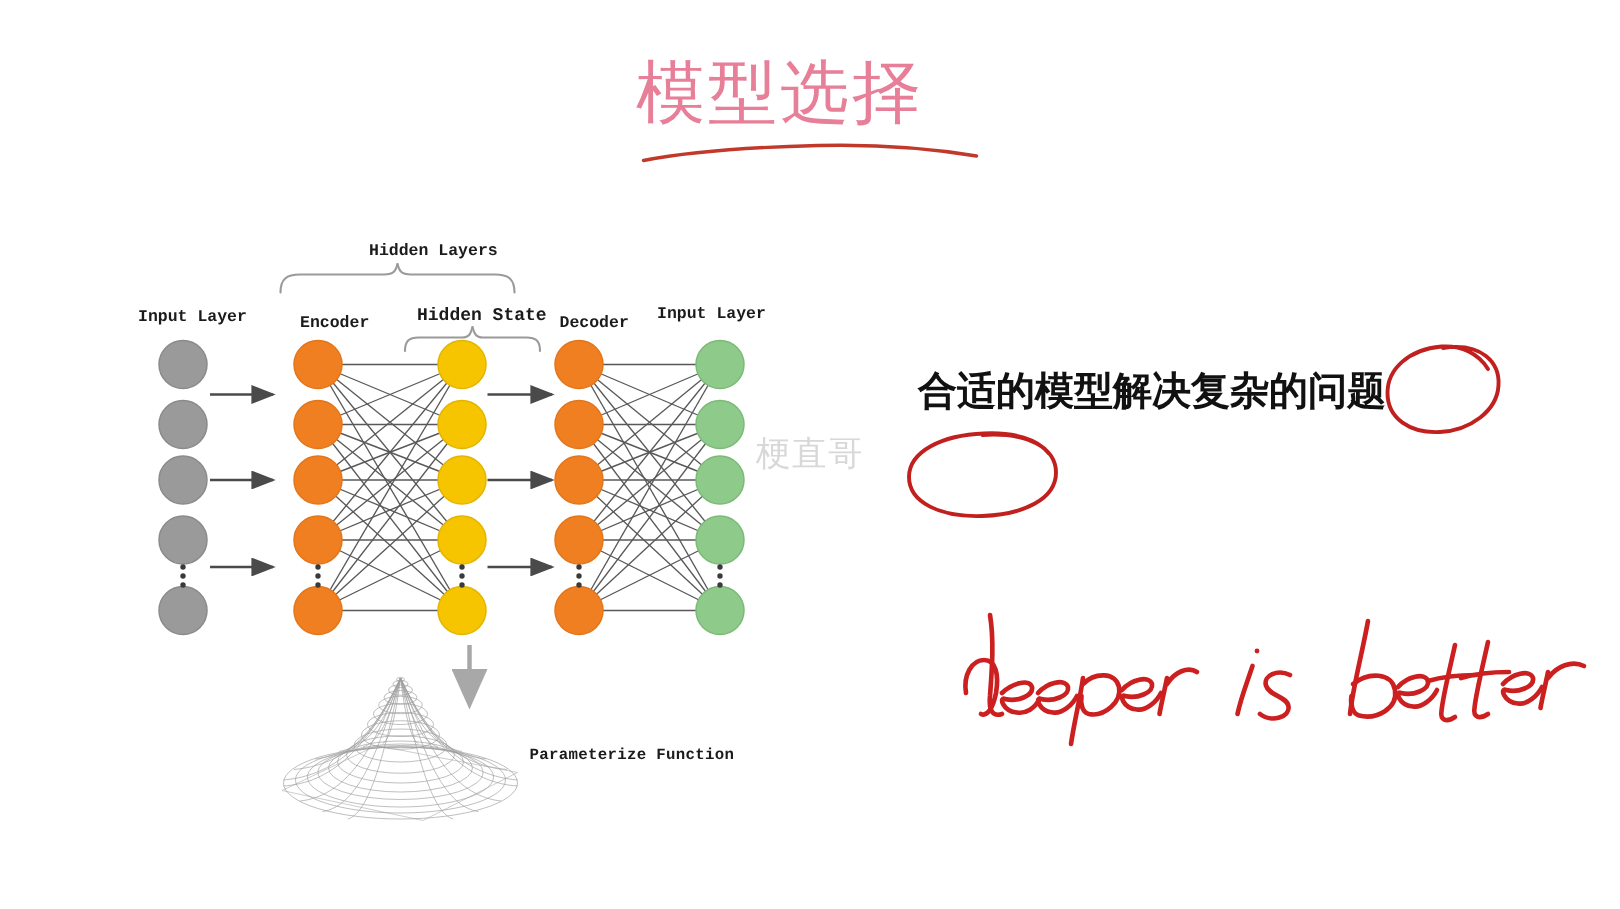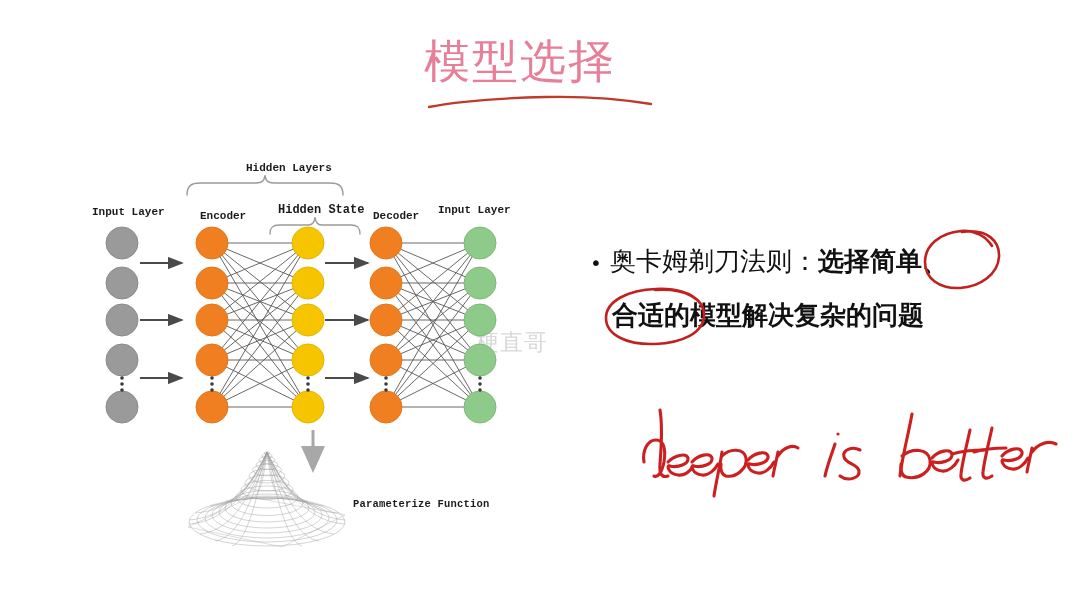--- a/index.html
+++ b/index.html
@@ -61,28 +61,27 @@
   #lbl-hidden-state  { left: 218px; top: 53px; font-size: 12px; }
   #lbl-input-layer   { left: 32px;  top: 56px; font-size: 11px; }
   #lbl-encoder       { left: 140px; top: 60px; font-size: 11px; }
   #lbl-decoder       { left: 313px; top: 60px; font-size: 11px; }
   #lbl-output-layer  { left: 378px; top: 54px; font-size: 11px; }
   #lbl-param-func    { left: 293px; top: 333px; font-size: 10.5px; letter-spacing: .2px; margin-top: 15px; }
 
   
   #watermark {
     position: absolute;
-    left: 476px;
+    left: 504px;
     top: 287px;
     font-size: 23px;
     color: #d8d8d8;
     letter-spacing: 1px;
     font-family: "DejaVu Sans", "Liberation Sans", sans-serif;
     white-space: nowrap;
-    margin-top: 40px;
   }
 
   
   #bullet-block {
     position: absolute;
     left: 590px;
     top: 235px;
     width: 470px;
   }
   .bullet-line {
@@ -324,23 +323,20 @@
   <div class="diag-label" id="lbl-hidden-layers">Hidden Layers</div>
   <div class="diag-label" id="lbl-hidden-state">Hidden State</div>
   <div class="diag-label" id="lbl-input-layer">Input Layer</div>
   <div class="diag-label" id="lbl-encoder">Encoder</div>
   <div class="diag-label" id="lbl-decoder">Decoder</div>
   <div class="diag-label" id="lbl-output-layer">Input Layer</div>
   <div class="diag-label" id="lbl-param-func">Parameterize Function</div>
 </div>
 
 <div id="bullet-block">
-  <div class="bullet-line" id="line1">
-    <span class="bullet-dot">•</span><span class="txt-normal">奥卡姆剃刀法则：</span><span class="txt-bold">选择简单、</span>
-  </div>
   <div class="bullet-line" id="line2">
     <span class="txt-bold">合适的模型解决复杂的问题</span>
   </div>
 </div>
 
 <svg id="annotations" viewBox="0 0 1080 606" xmlns="http://www.w3.org/2000/svg">
 
   <path d="M962,232 C988,228 1000,242 999,257 C998,274 980,287 960,288
            C940,289 925,279 925,262 C925,246 939,233 961,231
            C974,230 986,236 992,246" fill="none" stroke="#c0201e" stroke-width="2.6" stroke-linecap="round"></path>

